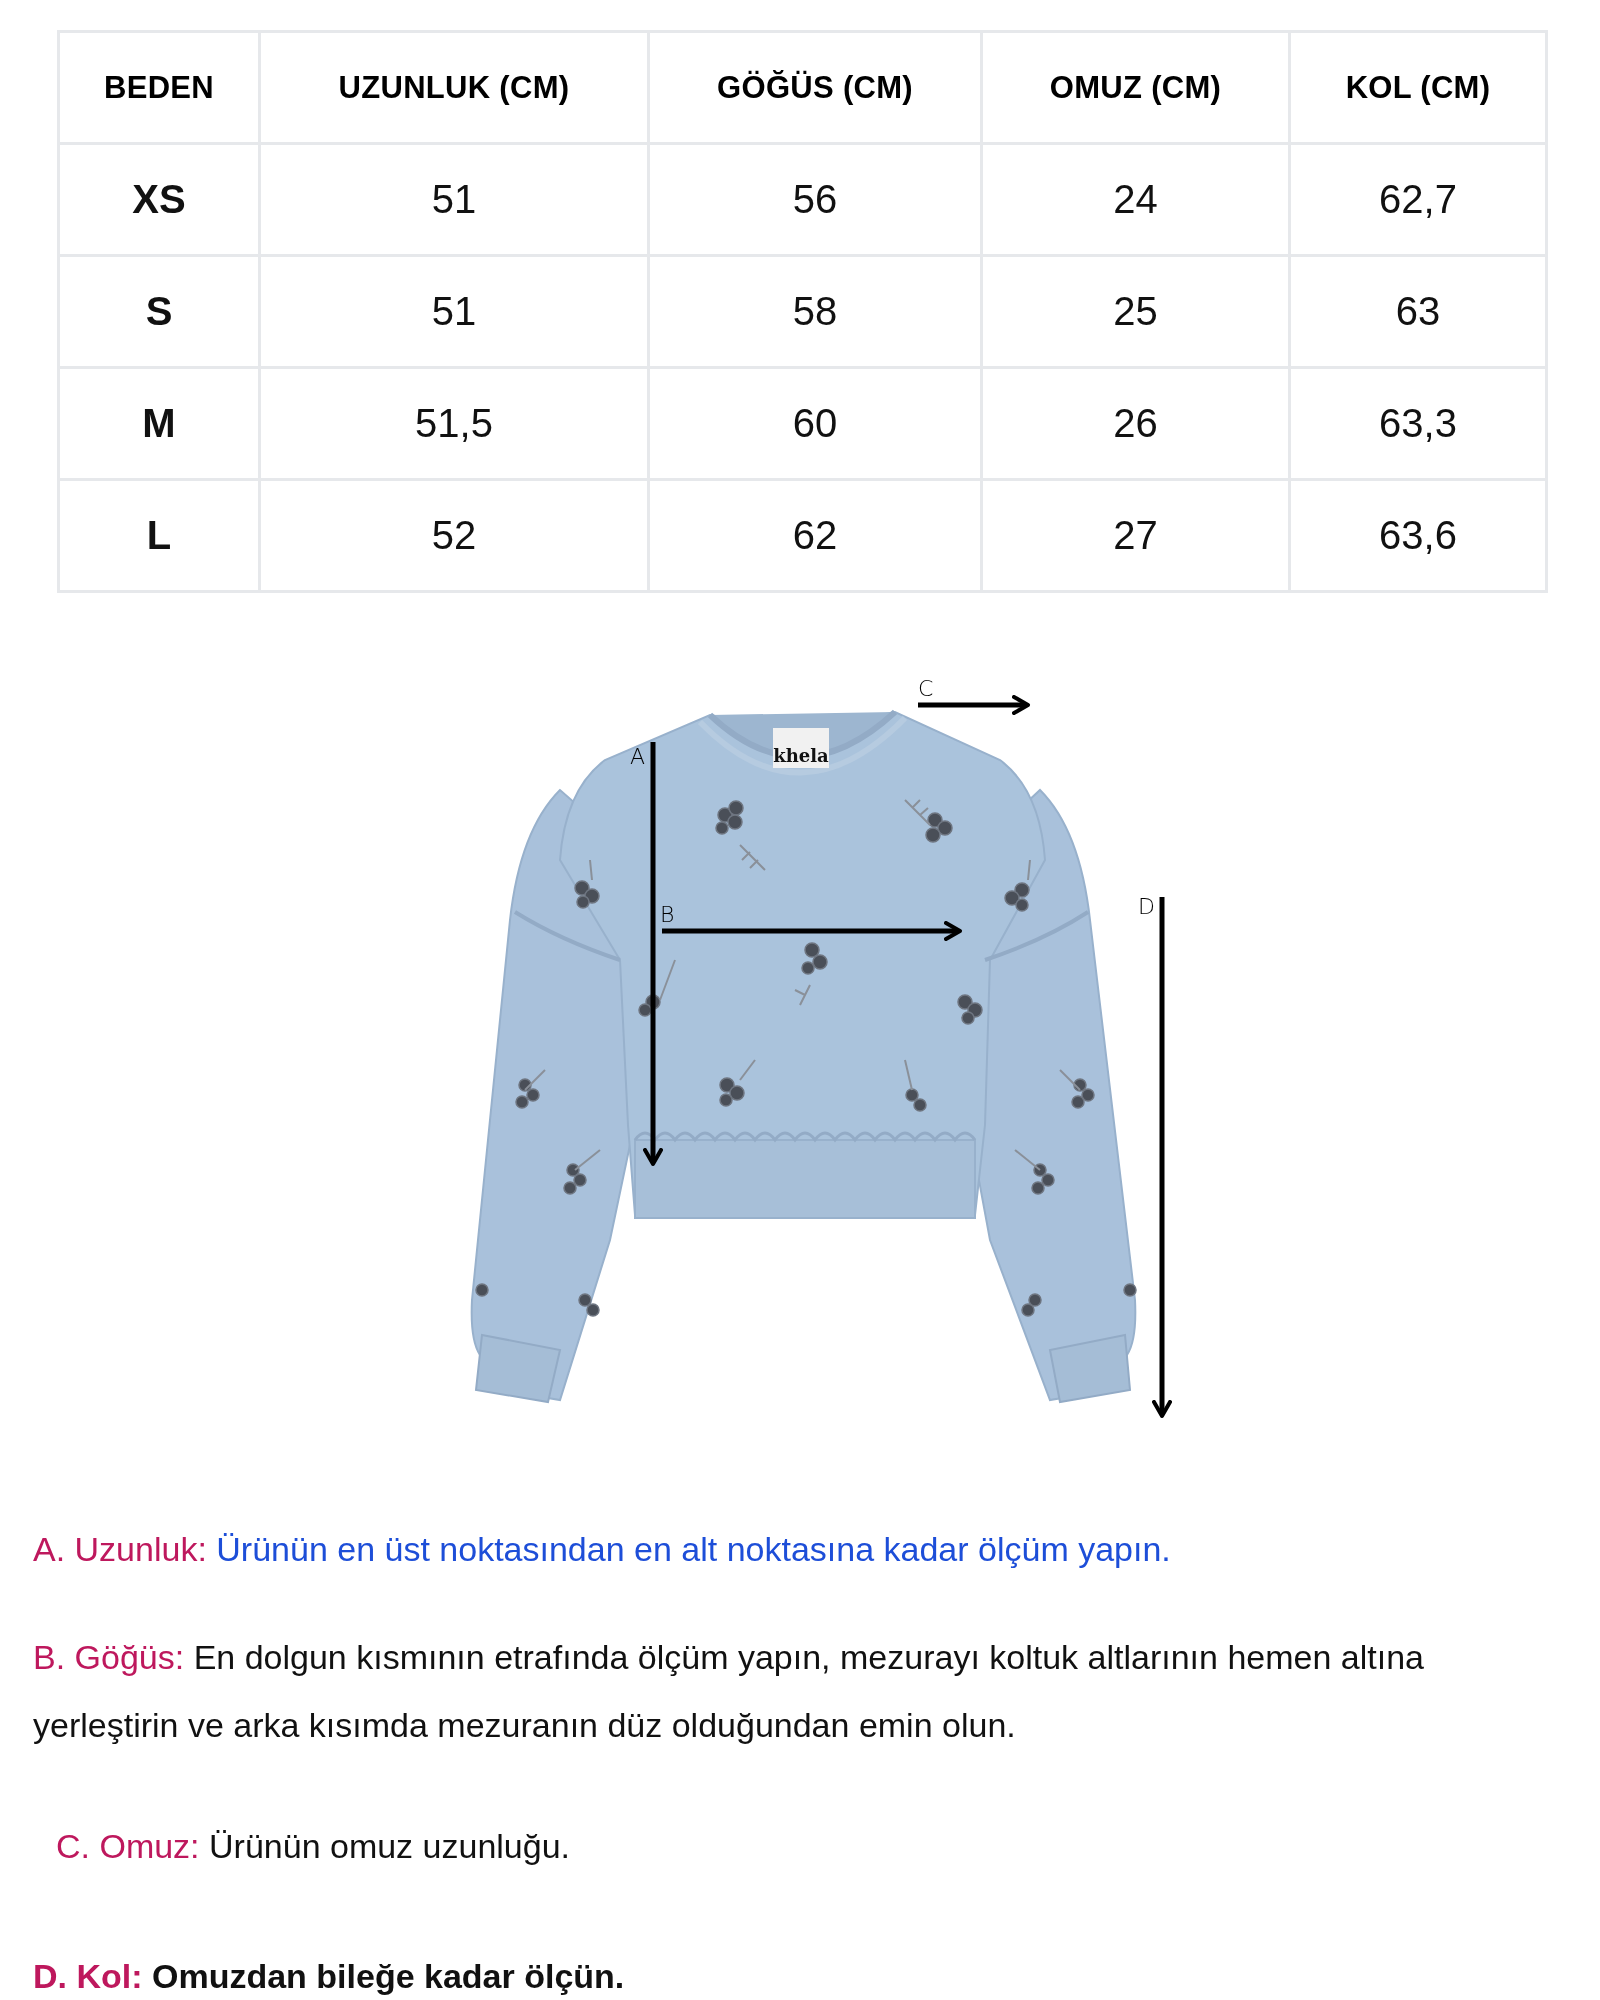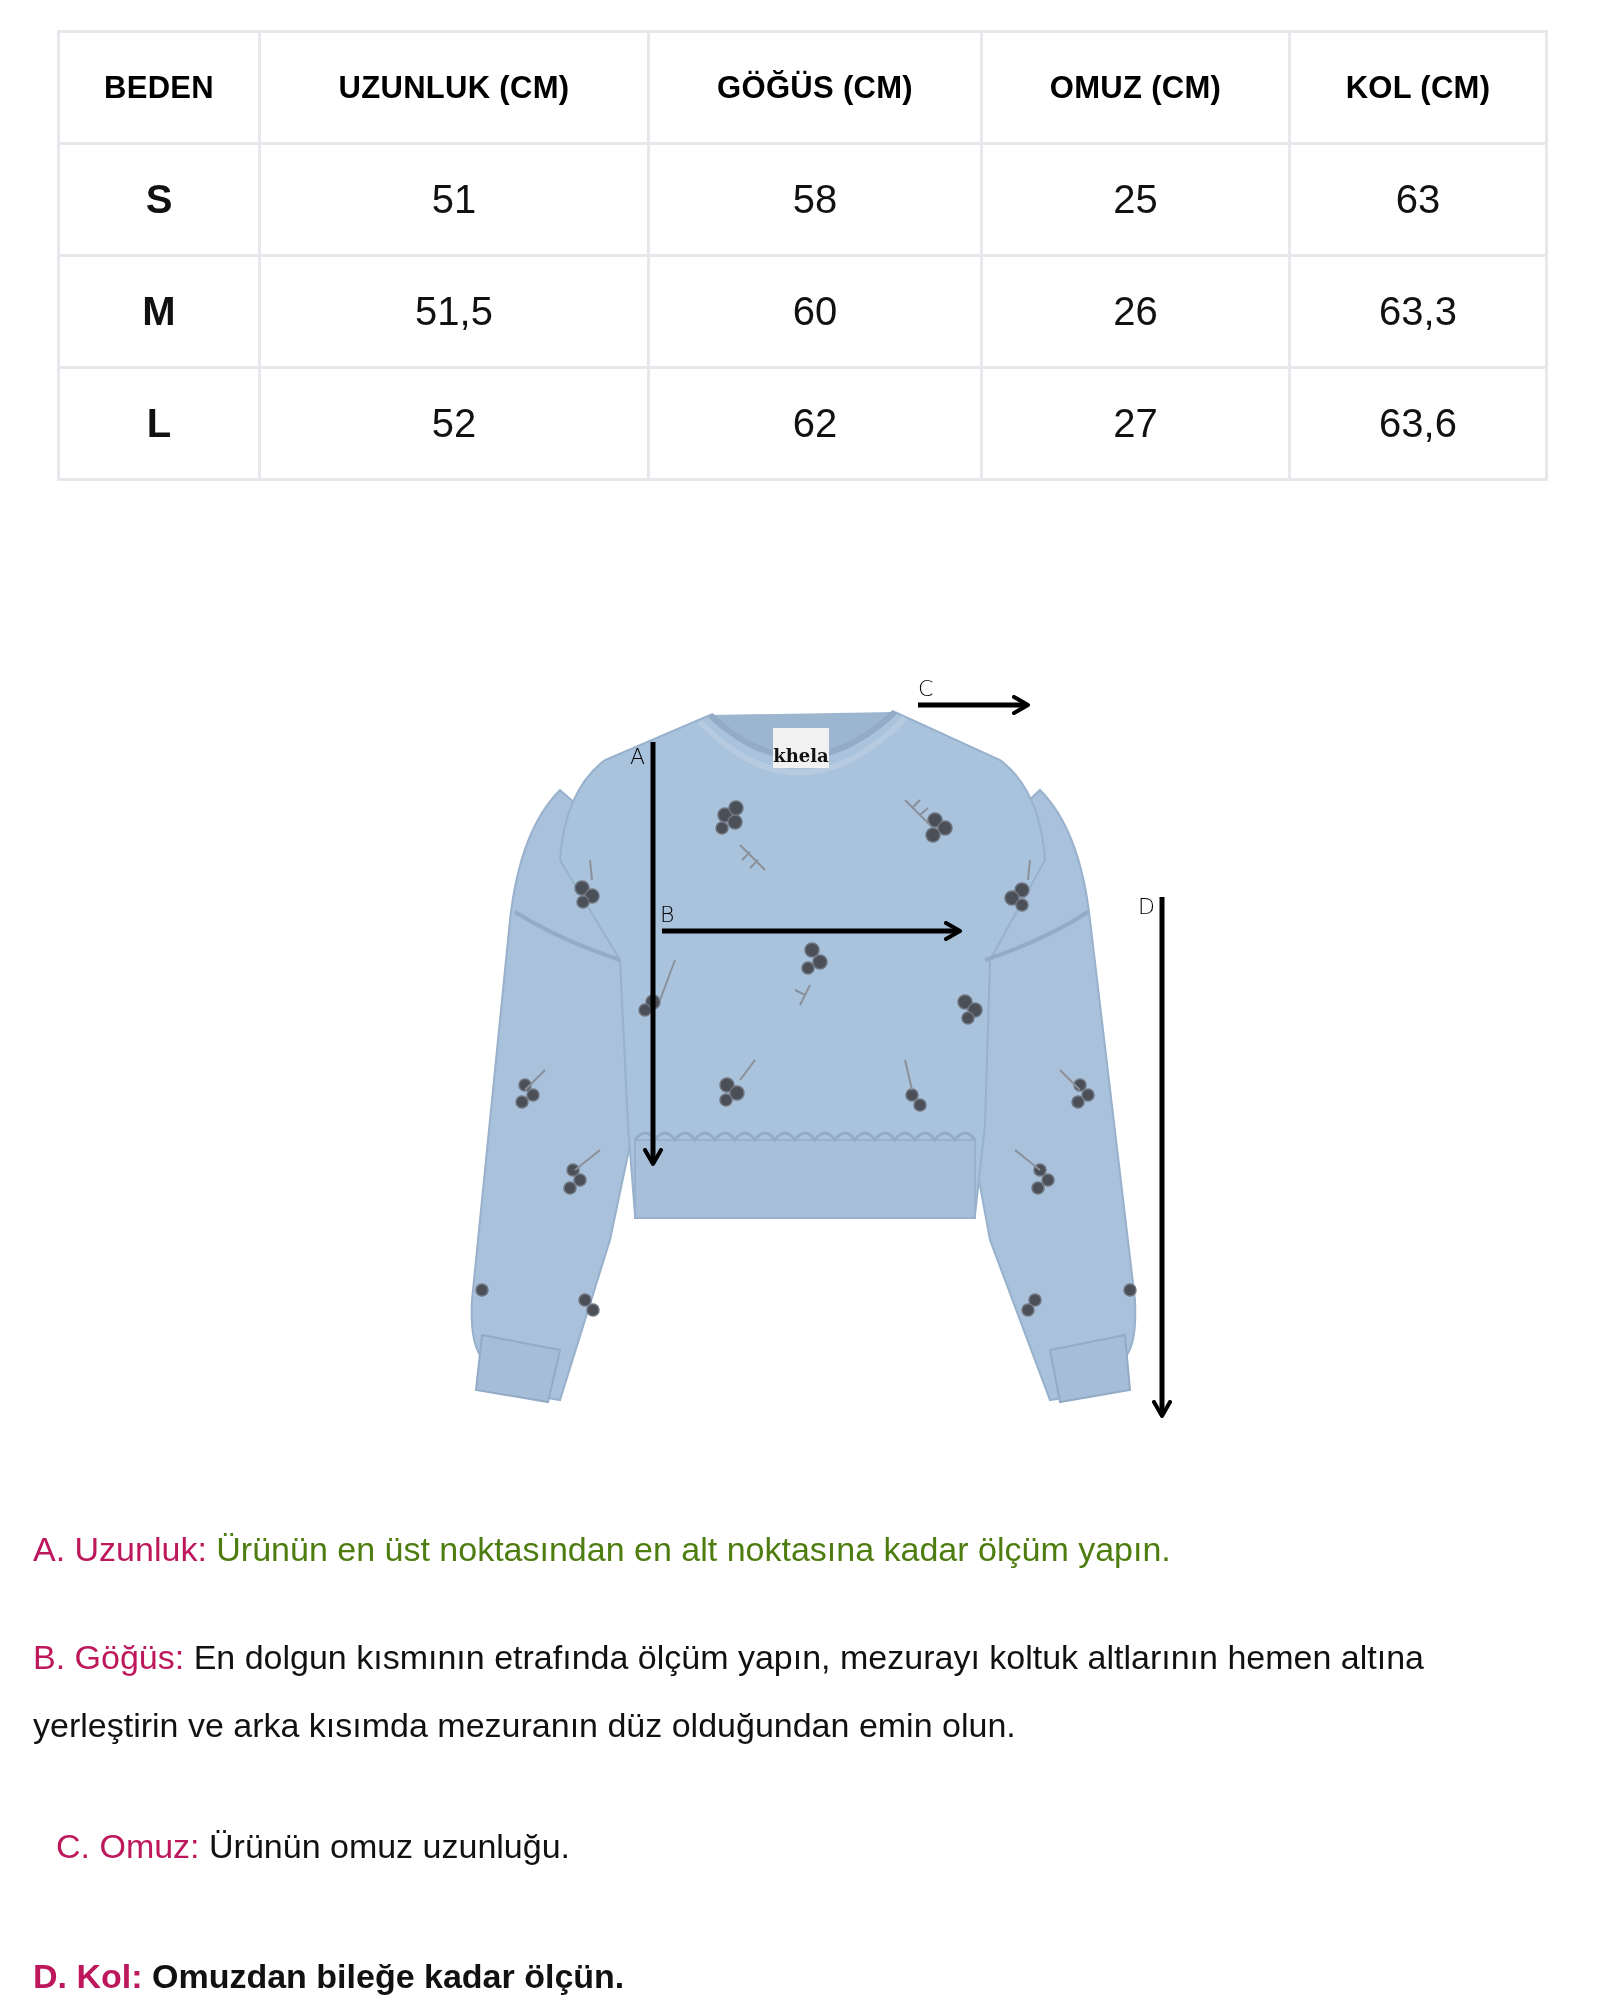--- a/index.html
+++ b/index.html
@@ -18,21 +18,21 @@
     
     .illustration { position: absolute; left: 0; top: 640px; width: 1600px; height: 800px; }
     .illustration svg { position: absolute; left: 0; top: 0; }
     .m-label { position: absolute; font-size: 22px; font-family: "DejaVu Sans", sans-serif;
                font-weight: 300; color: #000; line-height: 1; }
 
     
     .instructions { position: absolute; left: 33px; top: 1515px; width: 1540px; }
     .instr { font-size: 34px; line-height: 68px; margin: 0; color: #111; }
     .instr .key { color: #be185d; }
-    .instr .desc-slate { color: #4d7c0f; }
+    .instr .desc-slate { color: #1d4ed8; }
     #instr-a { position: absolute; top: 0; }
     #instr-b { position: absolute; top: 108px; }
     #instr-c { position: absolute; top: 297px; margin-left: 23px; }
     #instr-d { position: absolute; top: 427px; font-weight: bold; }
   </style>
 </head>
 <body>
 
 <table class="size-table">
   <colgroup>
@@ -45,20 +45,27 @@
   <thead>
     <tr>
       <th>BEDEN</th>
       <th>UZUNLUK (CM)</th>
       <th>GÖĞÜS (CM)</th>
       <th>OMUZ (CM)</th>
       <th>KOL (CM)</th>
     </tr>
   </thead>
   <tbody>
+    <tr>
+      <td class="size-cell">XS</td>
+      <td>51</td>
+      <td>56</td>
+      <td>24</td>
+      <td>62,7</td>
+    </tr>
     <tr>
       <td class="size-cell">S</td>
       <td>51</td>
       <td>58</td>
       <td>25</td>
       <td>63</td>
     </tr>
     <tr>
       <td class="size-cell">M</td>
       <td>51,5</td>

